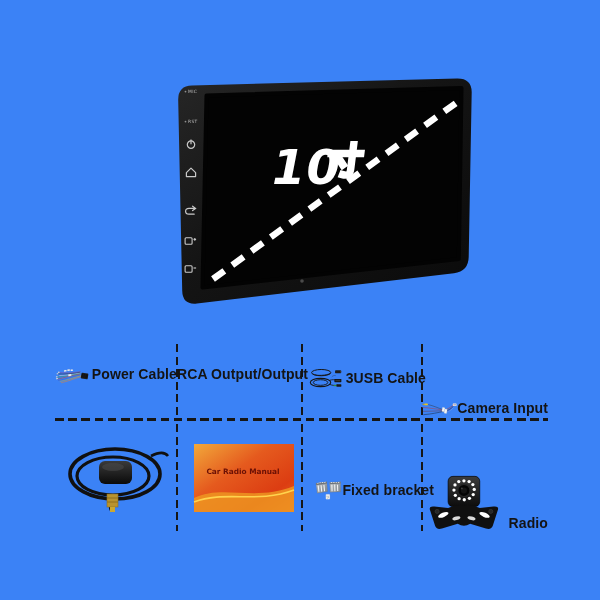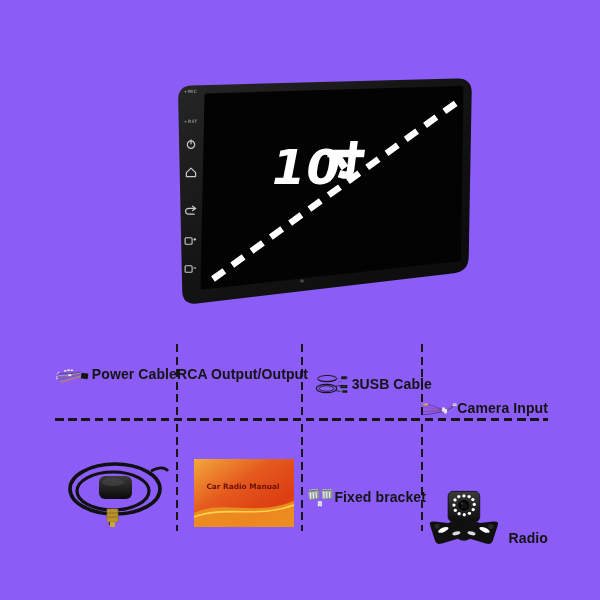--- a/index.html
+++ b/index.html
@@ -1,26 +1,26 @@
 <!DOCTYPE html>
 <html><head>
 <meta charset="utf-8">
 <style>
   html,body{margin:0;padding:0;background:#fff;}
-  .stage{position:relative;width:600px;height:600px;background:#8b5cf6;overflow:hidden;
+  .stage{position:relative;width:600px;height:600px;background:#3b82f6;overflow:hidden;
          font-family:"Liberation Sans",sans-serif;}
   .device-layer{position:absolute;left:0;top:0;width:600px;height:600px;}
   
   .kit{position:absolute;left:55px;top:331px;width:493px;height:202px;}
   .cell{position:absolute;display:flex;flex-direction:row;align-items:center;}
   .cell .art{flex:1 1 auto;width:100%;min-height:0;display:block;}
   .caption{height:20px;line-height:18px;font-size:14px;font-weight:600;color:#141414;
            text-align:center;white-space:nowrap;letter-spacing:.1px;}
   .r1{top:0;height:88px;}
-  .r2{top:107px;height:111px;}
+  .r2{top:92px;height:111px;}
   .c1{left:0;width:122px;}
   .c2{left:122px;width:125px;}
   .c3{left:247px;width:120px;}
   .c4{left:367px;width:126px;align-items:flex-end;}
   .vdash{position:absolute;width:2.6px;
          background:repeating-linear-gradient(180deg,#161616 0 8px,transparent 8px 12.6px);}
   .hdash{position:absolute;height:3px;left:0;width:493px;top:87px;
          background:repeating-linear-gradient(90deg,#161616 0 8.6px,transparent 8.6px 13.2px);}
   .v-r1{top:13px;height:74px;}
   .v-r2{top:93px;height:107px;}
@@ -197,21 +197,21 @@
                 <rect x="26" y="-1.7" width="3.5" height="3.4" fill="#e9e9e9"></rect>
               </g>
           </g>
           <rect x="52" y="14" width="7" height="4" rx="1" fill="#dcdcdc" transform="rotate(-40 55 16)"></rect>
           <rect x="50" y="44" width="7" height="4" rx="1" fill="#dcdcdc" transform="rotate(35 53 46)"></rect>
         </g>
       </svg>
       <figcaption class="caption">RCA Output/Output</figcaption>
     </figure>
 
-    <figure class="cell r1 c3" style="margin:10px">
+    <figure class="cell r1 c3" style="margin:4px">
       <svg class="art" viewBox="0 0 120 72">
         <g fill="none" stroke="#151515">
           <ellipse cx="46" cy="17" rx="29" ry="9.5" stroke-width="3"></ellipse>
           <path d="M20,21 C 30,28 64,26 74,19" stroke-width="2.6"></path>
           <ellipse cx="44" cy="47" rx="31" ry="12.5" stroke-width="3.2"></ellipse>
           <ellipse cx="44" cy="47" rx="22" ry="8.5" stroke-width="2.8"></ellipse>
           <path d="M70,52 C 80,56 88,57 96,55" stroke-width="2.4"></path>
           <path d="M72,40 C 80,38 86,38 92,40" stroke-width="2.4"></path>
         </g>
         <g>
@@ -294,21 +294,21 @@
               <stop offset="1" stop-color="#e8611f"></stop>
           </linearGradient>
         </defs>
         <rect x="17" y="8" width="100" height="68" fill="url(#manGrad)"></rect>
         <path d="M17,62 C 45,48 78,66 117,50 L117,76 L17,76 Z" fill="#ef9a22" opacity="0.8"></path>
         <path d="M17,66 C 48,54 80,68 117,54" stroke="#ffd34d" stroke-width="1.6" fill="none"></path>
         <text x="66" y="38" text-anchor="middle" font-family="DejaVu Sans, sans-serif" font-size="7.4" font-weight="bold" fill="#6b1005">Car Radio Manual</text>
       </svg>
     </figure>
 
-    <figure class="cell r2 c3" style="margin:4px">
+    <figure class="cell r2 c3" style="margin:12px">
       <svg class="art" viewBox="0 0 120 86">
         <defs>
           <linearGradient id="metal" x1="0" y1="0" x2="1" y2="1">
             <stop offset="0" stop-color="#c3c7cc"></stop>
               <stop offset="0.5" stop-color="#9aa0a6"></stop>
             <stop offset="1" stop-color="#7d838a"></stop>
           </linearGradient>
         </defs>
         <g transform="translate(6,8) rotate(-2)">
           <path d="M2,6 L48,1 L50,42 L6,48 Z" fill="url(#metal)" stroke="#5c6167" stroke-width="0.7"></path>

